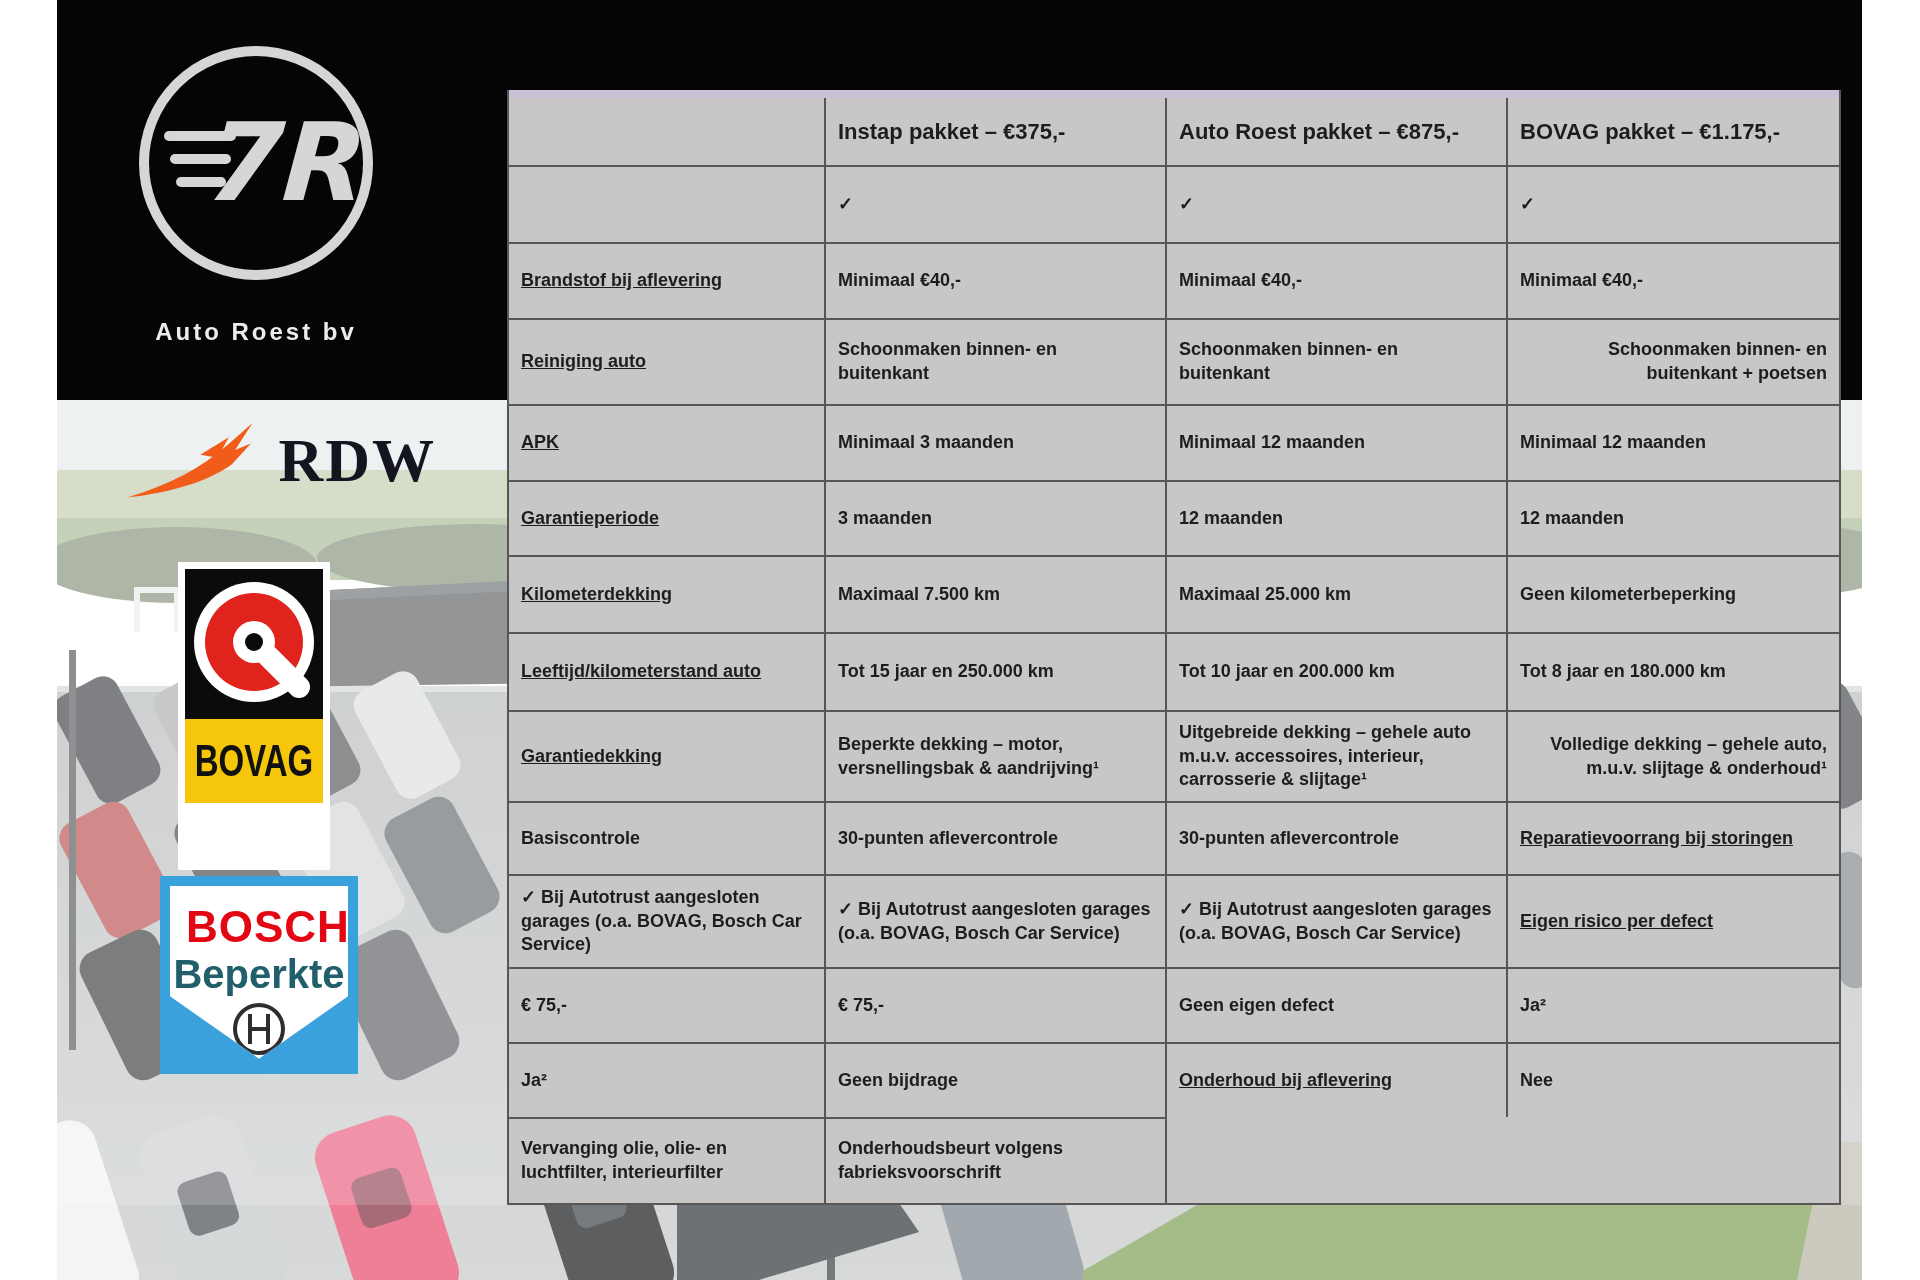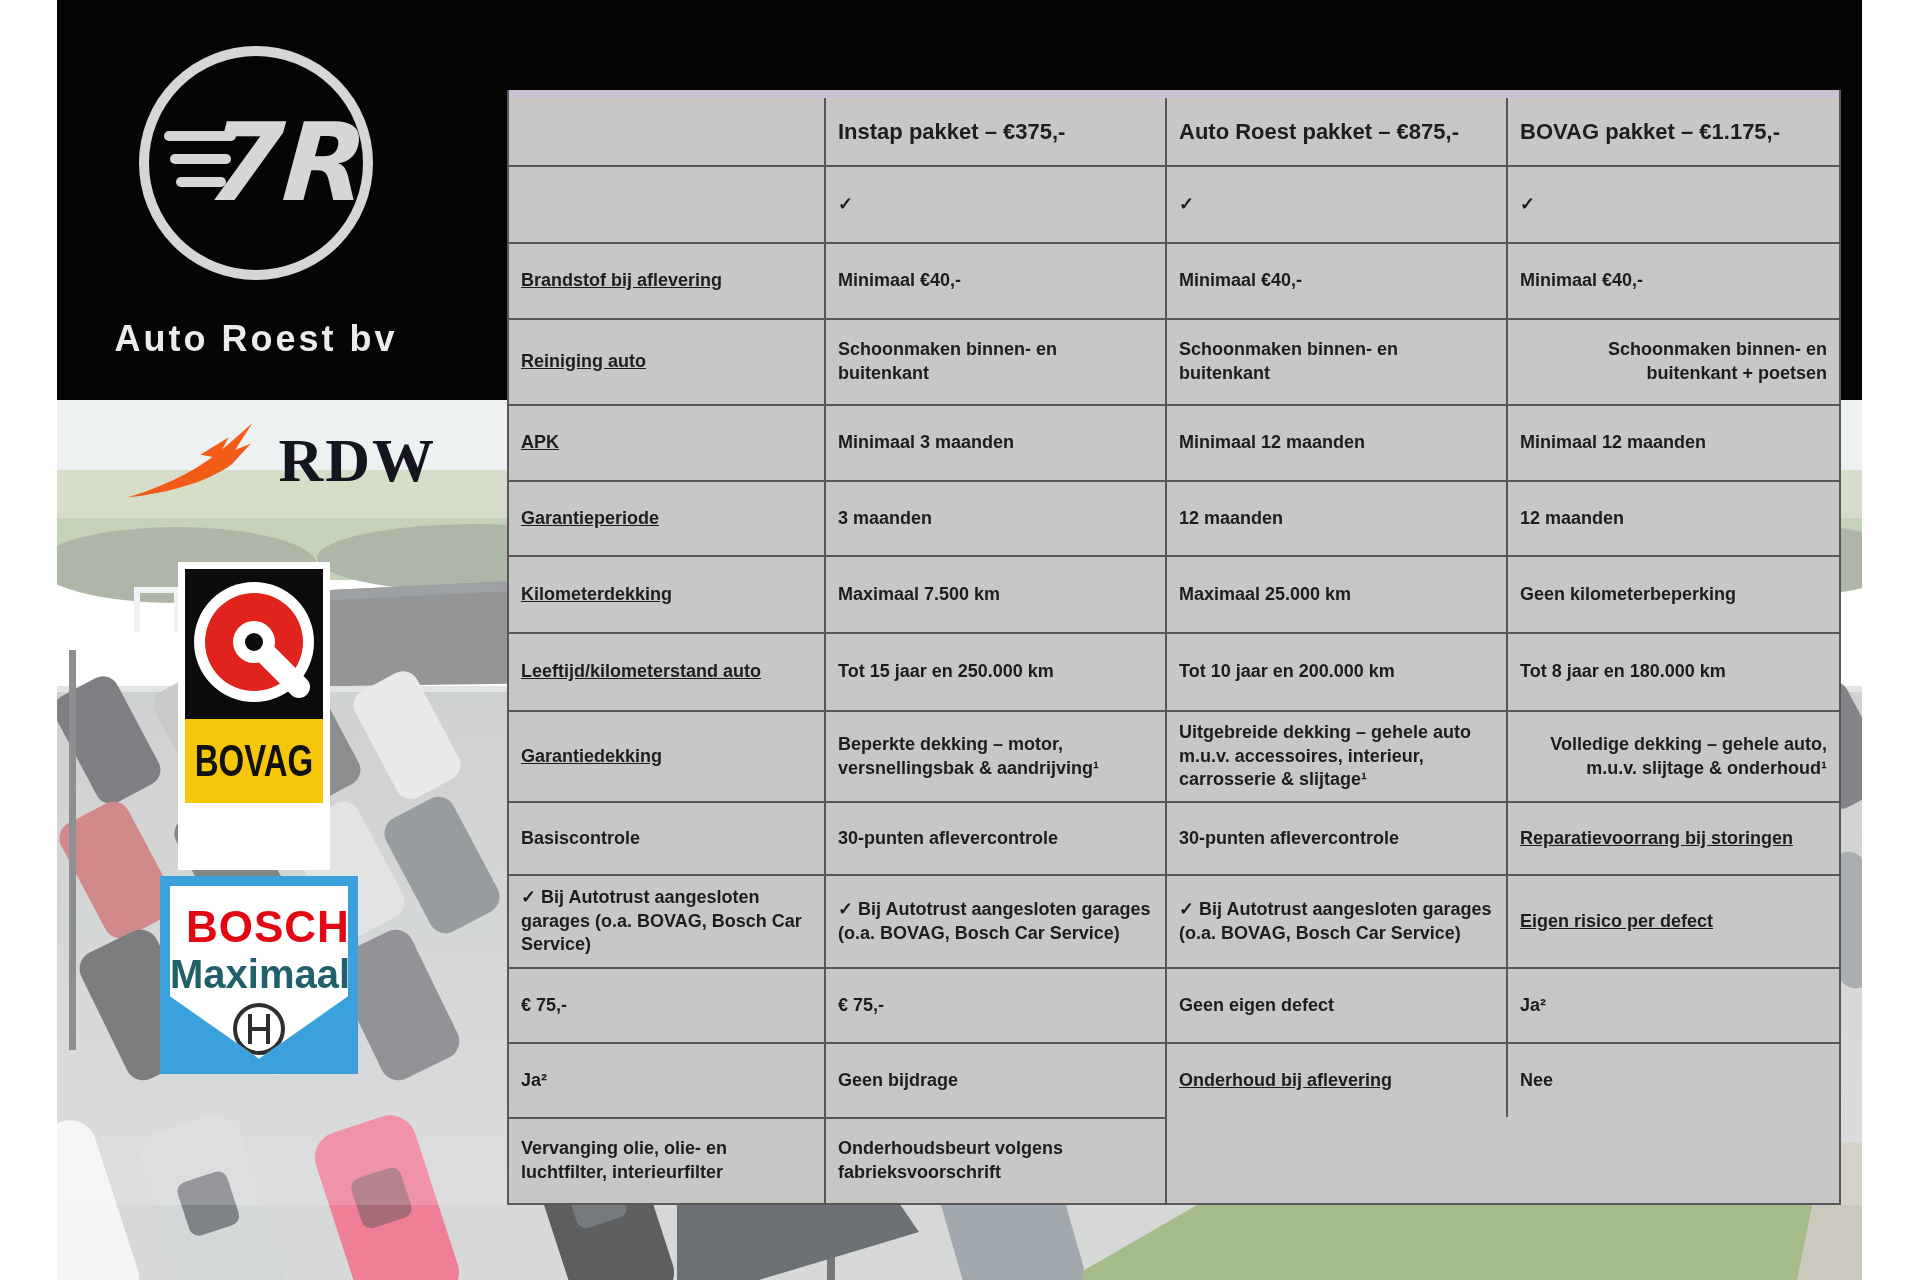--- a/index.html
+++ b/index.html
@@ -38,21 +38,21 @@
     font-weight:700;font-size:18px;line-height:1.32;
   }
   .cell:nth-child(4n){border-right:none;text-align:right;}
   .cell.head{border-top:none;font-size:22px;}
   .cell.label{text-decoration:underline;}
   
   .autoroest{position:absolute;left:57px;top:0;width:398px;height:400px;z-index:4;background:#050505;}
   .autoroest svg{position:absolute;left:74px;top:38px;}
   .company-name{
     position:absolute;left:0;top:318px;width:398px;text-align:center;
-    color:#ececec;font-size:36px;font-weight:700;letter-spacing:3px;
+    color:#ececec;font-size:24px;font-weight:700;letter-spacing:3px;
   }
   
   .rdw{position:absolute;left:126px;top:408px;width:310px;height:105px;z-index:4;display:flex;align-items:center;gap:18px;}
   .rdw-text{
     font-family:"Liberation Serif", serif;font-weight:700;font-size:62px;
     color:#15151f;margin-left:4px;letter-spacing:2px;
   }
   
   .bovag{
     position:absolute;left:178px;top:562px;width:152px;height:308px;z-index:4;
@@ -236,21 +236,21 @@
     </svg>
   </div>
   <div class="bovag-bottom">
     <span class="bovag-word">BOVAG</span>
   </div>
 </div>
 
 <div class="bosch">
   <div class="bosch-shield">
     <div class="bosch-name">BOSCH</div>
-    <div class="bosch-sub">Maximaal</div>
+    <div class="bosch-sub">Beperkte</div>
     <svg width="56" height="56" viewBox="0 0 56 56">
       <g stroke="#2e2e2e" stroke-width="4" fill="none">
         <circle cx="28" cy="28" r="24"></circle>
         <path d="M19 13 V43 M37 13 V43 M19 28 H37"></path>
       </g>
     </svg>
   </div>
 </div>
 
 <div class="table-wrap">

